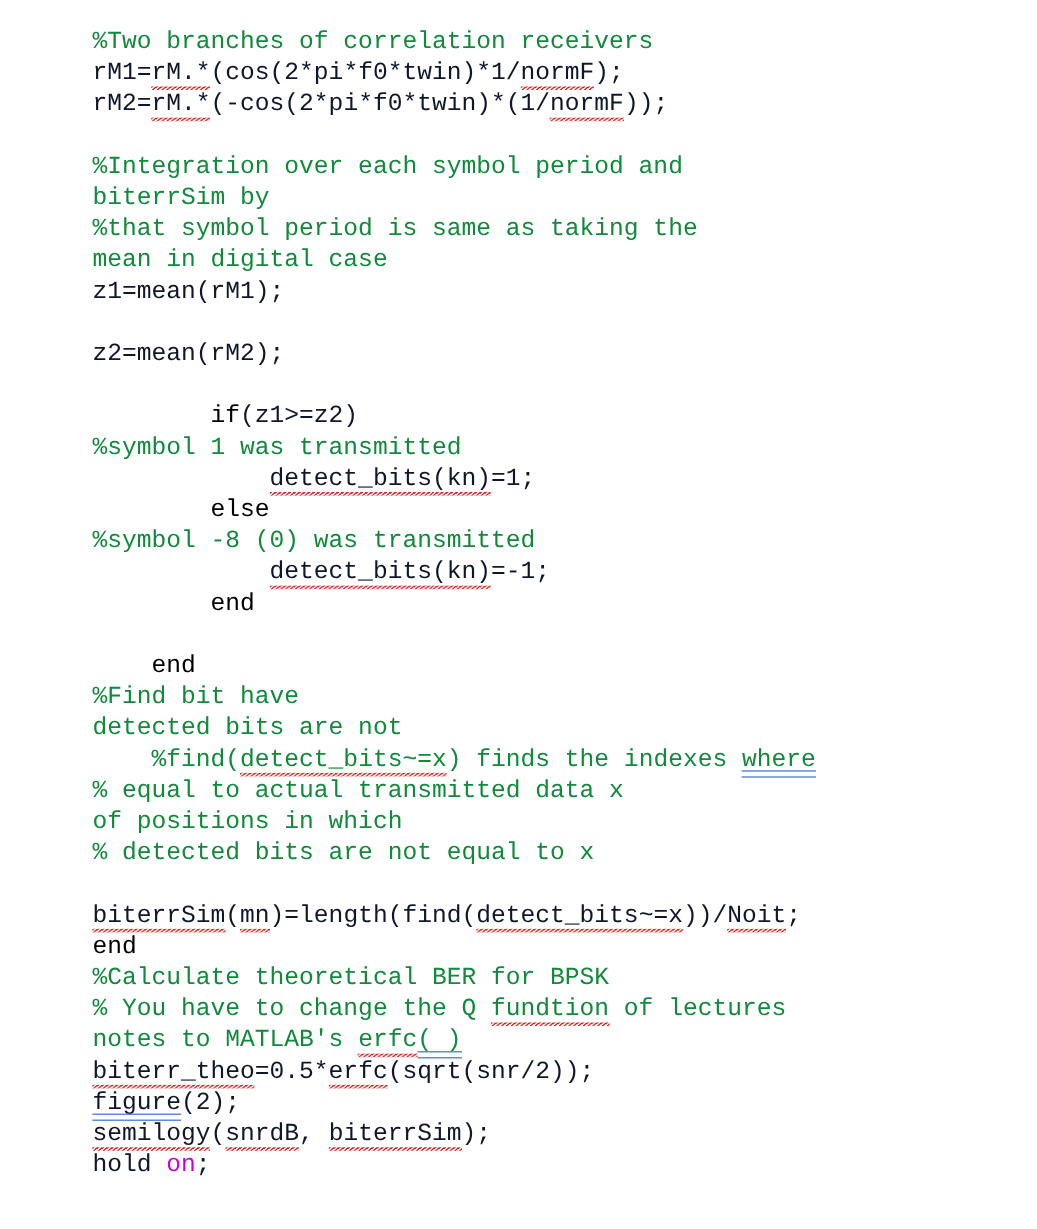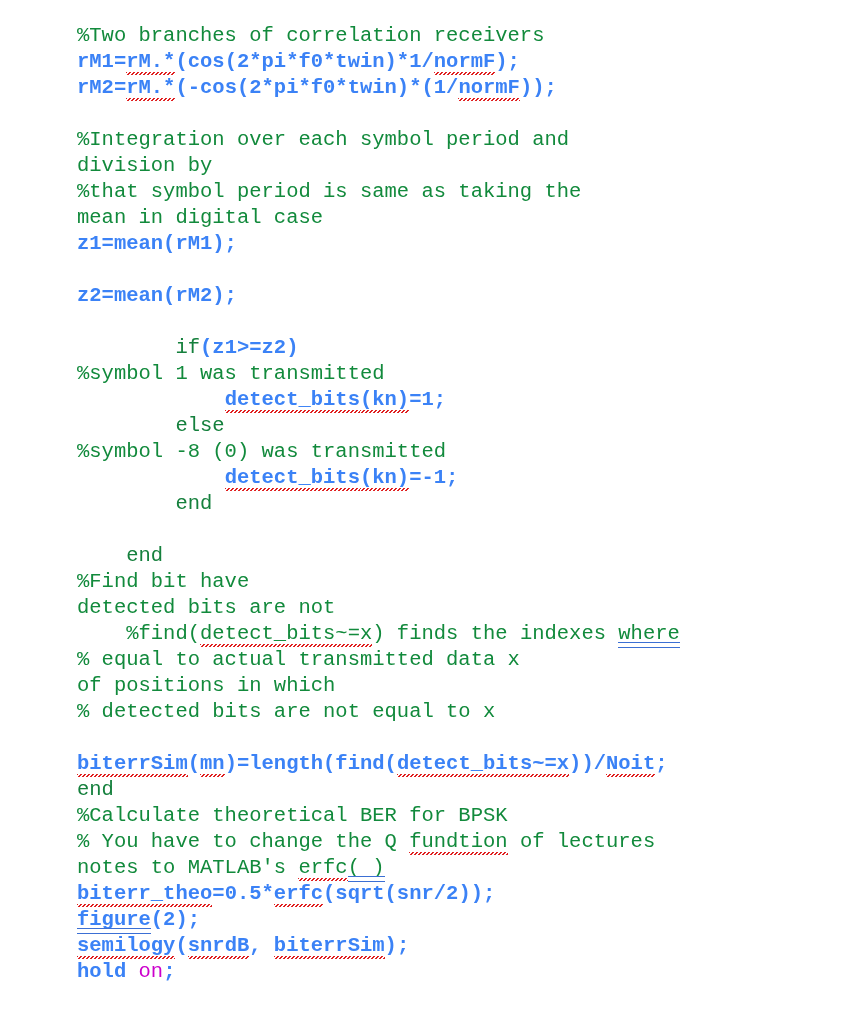--- a/index.html
+++ b/index.html
@@ -37,23 +37,23 @@
     white-space: pre;
     letter-spacing: 0px;
     color: #1a1a1a;
     height: 26px;
   }
 
   .line.blank { color: transparent; }
 
   
   .cmt  { color: #128a3c; }
-  .kw   { color: #15803d; margin-top: 40px; }
+  .kw   { color: #000000; margin-top: 40px; }
   .mag  { color: #cc00cc; }
-  .plain{ color: #3b82f6; font-weight: bold; }
+  .plain{ color: #0f172a; }
 
   
   .sp {
     position: relative;
     text-decoration: none;
   }
   .sp::after {
     content: "";
     position: absolute;
     left: 0;
@@ -92,21 +92,21 @@
 
     <div class="line"><span class="cmt">%Two branches of correlation receivers</span></div>
 
     <div class="line"><span class="plain">rM1=</span><span class="plain sp">rM.*</span><span class="plain">(cos(2*pi*f0*twin)*1/</span><span class="plain sp">normF</span><span class="plain">);</span></div>
 
     <div class="line"><span class="plain">rM2=</span><span class="plain sp">rM.*</span><span class="plain">(-cos(2*pi*f0*twin)*(1/</span><span class="plain sp">normF</span><span class="plain">));</span></div>
 
     <div class="line blank">&nbsp;</div>
 
     <div class="line"><span class="cmt">%Integration over each symbol period and</span></div>
-    <div class="line"><span class="cmt">division by</span></div>
+    <div class="line"><span class="cmt">biterrSim by</span></div>
 
     <div class="line"><span class="cmt">%that symbol period is same as taking the</span></div>
     <div class="line"><span class="cmt">mean in digital case</span></div>
 
     <div class="line"><span class="plain">z1=mean(rM1);</span></div>
 
     <div class="line blank">&nbsp;</div>
 
     <div class="line"><span class="plain">z2=mean(rM2);</span></div>
 

